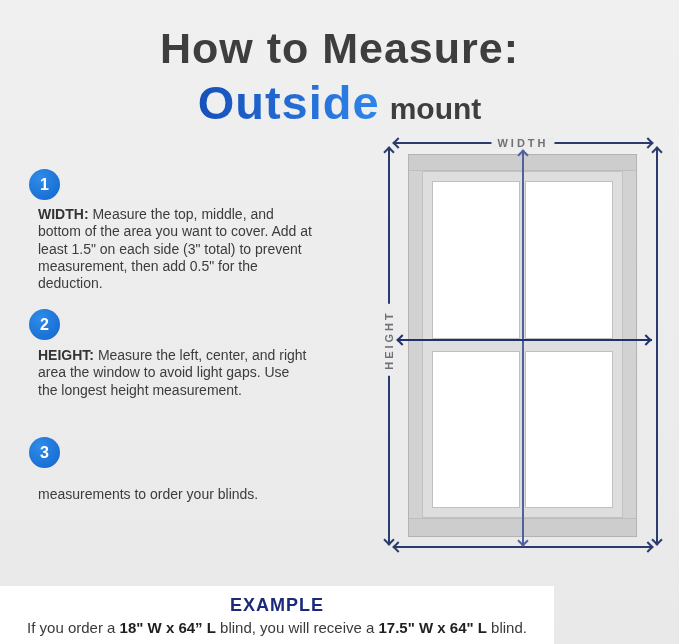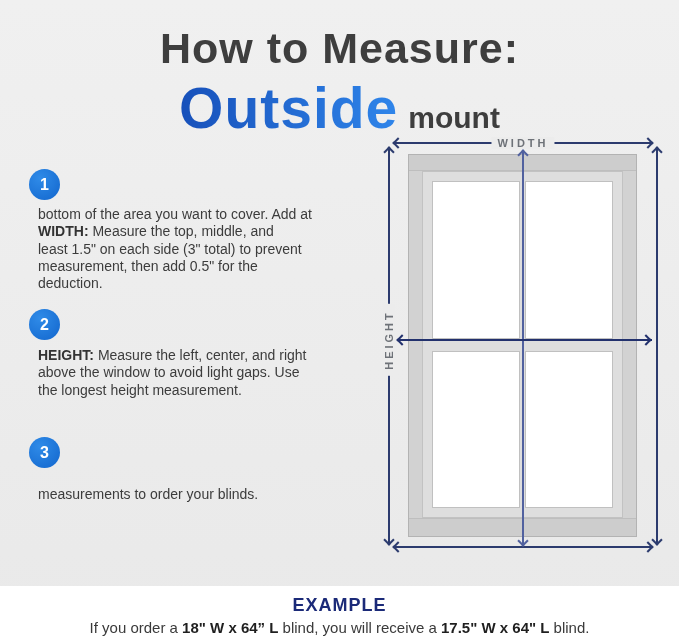--- a/index.html
+++ b/index.html
@@ -4,21 +4,21 @@
 <style>
   * { margin:0; padding:0; box-sizing:border-box; }
   body { background:#dcdcdc; font-family:"Liberation Sans", sans-serif; }
   .canvas{ position:relative; width:679px; height:644px; background:linear-gradient(#f0f0f0,#e9e9e9);
            overflow:hidden; font-family:"Liberation Sans", sans-serif; }
 
   
   .title-wrap{ position:absolute; top:24px; left:0; width:100%; text-align:center; }
   .title-line1{ font-size:43px; font-weight:700; color:#3e3e3e; letter-spacing:1px; }
   .title-line2{ margin-top:2px; }
-  .title-highlight{ font-size:57px; font-weight:800; letter-spacing:1px;
+  .title-highlight{ font-size:47px; font-weight:800; letter-spacing:1px;
         background:linear-gradient(90deg,#1750ba,#2f85ea);
         -webkit-background-clip:text; background-clip:text; color:transparent; }
   .title-suffix{ font-size:30px; font-weight:700; color:#3e3e3e; margin-left:10px; }
 
   
   .badge{ position:absolute; width:31px; height:31px; border-radius:50%;
           background:radial-gradient(circle at 35% 30%, #2f8be8, #1266cd);
           color:#fff; font-weight:700; font-size:16px;
           display:flex; align-items:center; justify-content:center; }
   .step-text{ position:absolute; left:38px; width:352px; font-size:14px;
@@ -63,21 +63,21 @@
   .chev.dnavy{ border-color:#22316d; }
   .pl{ transform:rotate(-45deg); } .pr{ transform:rotate(135deg); }
   .pu{ transform:rotate(45deg); }  .pd{ transform:rotate(225deg); }
 
   .dim-label{ position:absolute; background:#ececec; padding:0 6px;
               font-size:11px; font-weight:600; letter-spacing:3px; color:#6e7278; z-index:3; }
   #width-label{ left:523px; top:143px; transform:translate(-50%,-50%); }
   #height-label{ left:389px; top:340px; transform:translate(-50%,-50%) rotate(-90deg); }
 
   
-  .footer{ position:absolute; left:0; top:586px; width:679px; height:58px;
+  .footer{ position:absolute; left:0; top:586px; width:554px; height:58px;
            background:#ffffff; text-align:center; }
   .example-heading{ margin-top:9px; font-size:18px; font-weight:700;
                     letter-spacing:1px; color:#1b2a78; }
   .example-line{ margin-top:3px; font-size:15px; color:#3a3a3a; }
   .example-line .b{ font-weight:700; color:#1f1f1f; }
 </style>
 </head>
 <body>
 
 <div class="canvas">
@@ -86,33 +86,33 @@
     <div class="title-line1">How to Measure:</div>
     <div class="title-line2">
       <span class="title-highlight">Outside</span><span class="title-suffix">mount</span>
     </div>
   </div>
 
   <div class="badge" id="badge1">
     <span>1</span>
   </div>
   <div class="step-text" id="text1">
+    <div><span class="b">WIDTH:</span><span> Measure the top, middle, and</span></div>
     <div>bottom of the area you want to cover. Add at</div>
-    <div><span class="b">WIDTH:</span><span> Measure the top, middle, and</span></div>
     <div>least 1.5" on each side (3" total) to prevent</div>
     <div>measurement, then add 0.5" for the</div>
     <div>deduction.</div>
   </div>
 
   <div class="badge" id="badge2">
     <span>2</span>
   </div>
   <div class="step-text" id="text2">
     <div><span class="b">HEIGHT:</span><span> Measure the left, center, and right</span></div>
-    <div>above the window to avoid light gaps. Use</div>
+    <div>area the window to avoid light gaps. Use</div>
     <div>the longest height measurement.</div>
   </div>
 
   <div class="badge" id="badge3">
     <span>3</span>
   </div>
   <div class="step-text" id="text3">
     <div>measurements to order your blinds.</div>
   </div>
 

